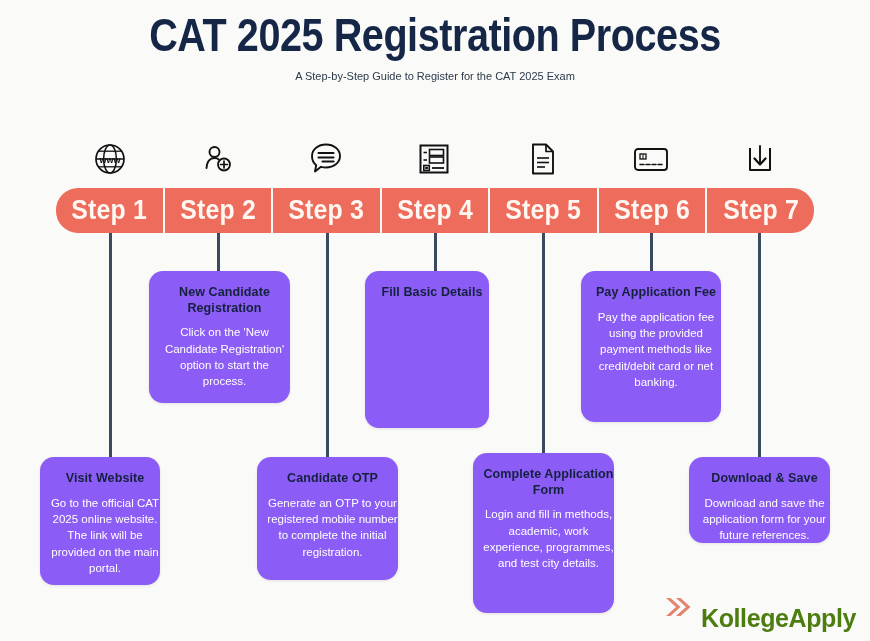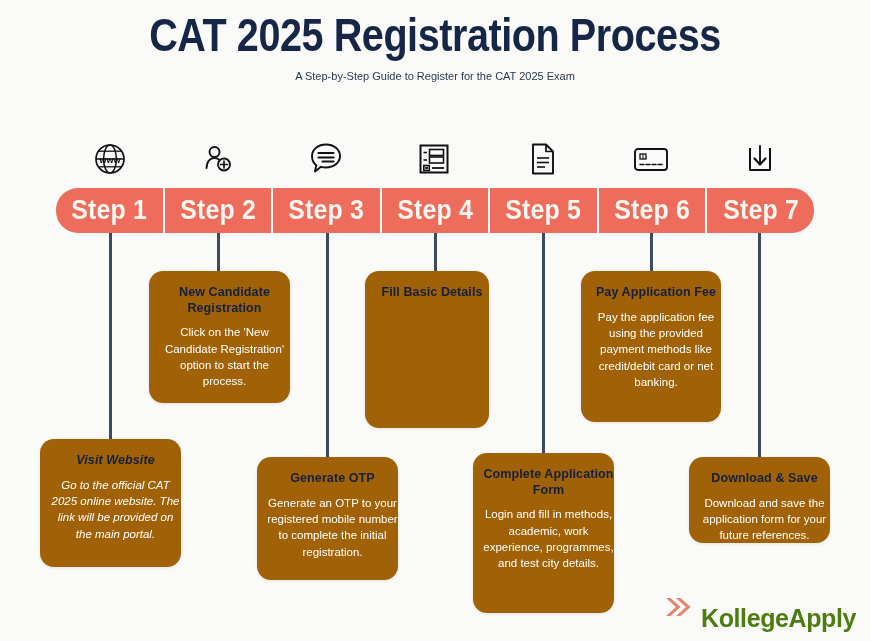--- a/index.html
+++ b/index.html
@@ -57,21 +57,21 @@
   }
   .step-cell:last-child{border-right:none;}
   .step-cell span{display:inline-block;transform:scaleX(0.92);}
 
   
   .conn{position:absolute;width:3px;background:#3C4A5E;}
 
   
   .card{
     position:absolute;
-    background:#a16207;
+    background:#8b5cf6;
     border-radius:14px;
     box-shadow:0 1px 3px rgba(0,0,0,0.10);
     text-align:center;
     box-sizing:border-box;
     padding:14px 0 12px 10px;
   }
   .card-title{
     color:#14213D;
     font-size:12.5px;
     font-weight:bold;
@@ -220,27 +220,27 @@
 
   <div class="card" style="left:365px;top:271px;width:124px;height:157px;">
     <p class="card-title">Fill Basic Details</p>
   </div>
 
   <div class="card" style="left:581px;top:271px;width:140px;height:151px;">
     <p class="card-title">Pay Application Fee</p>
     <p class="card-body">Pay the application fee using the provided payment methods like credit/debit card or net banking.</p>
   </div>
 
-  <div class="card" style="left:40px;top:439px;width:141px;height:128px;font-style:italic;">
+  <div class="card" style="left:40px;top:457px;width:120px;height:128px;">
     <p class="card-title">Visit Website</p>
     <p class="card-body">Go to the official CAT 2025 online website. The link will be provided on the main portal.</p>
   </div>
 
   <div class="card" style="left:257px;top:457px;width:141px;height:123px;">
-    <p class="card-title">Generate OTP</p>
+    <p class="card-title">Candidate OTP</p>
     <p class="card-body">Generate an OTP to your registered mobile number to complete the initial registration.</p>
   </div>
 
   <div class="card" style="left:473px;top:453px;width:141px;height:160px;">
     <p class="card-title">Complete Application Form</p>
     <p class="card-body">Login and fill in methods, academic, work experience, programmes, and test city details.</p>
   </div>
 
   <div class="card" style="left:689px;top:457px;width:141px;height:86px;">
     <p class="card-title">Download &amp; Save</p>

